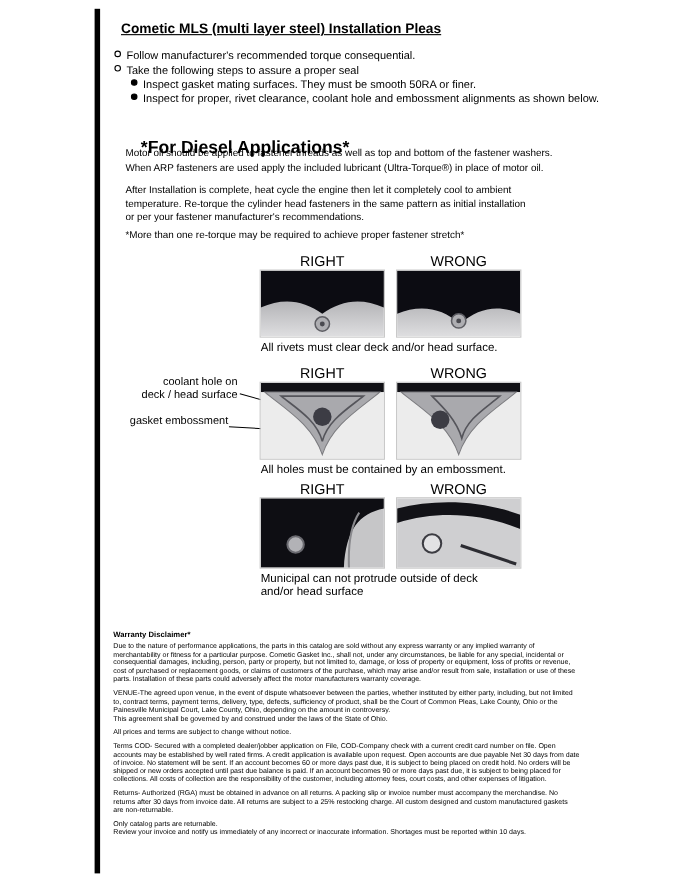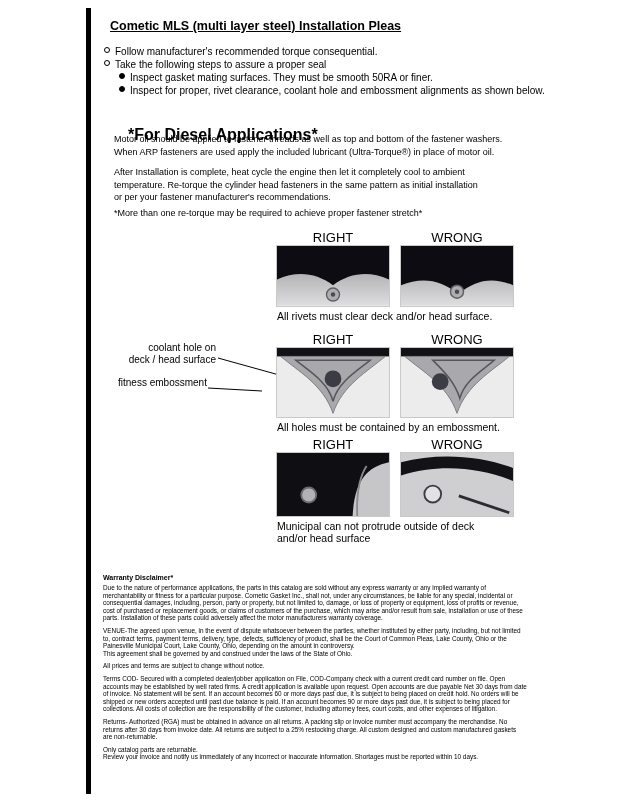--- a/index.html
+++ b/index.html
@@ -16,21 +16,21 @@
   .tip{white-space:nowrap;}
   .tip.sub{margin-left:15px;}
   .marker{display:inline-block;width:4px;height:4px;border:1px solid #000;border-radius:50%;
     margin-right:5px;vertical-align:2px;}
   .marker.filled{background:#000;}
   .diesel-head{position:absolute;left:128px;top:116px;font-size:16px;font-weight:bold;margin-top:10px;}
   .para{position:absolute;left:114px;width:480px;font-size:9px;line-height:12.5px;white-space:pre-line;}
   .p1{top:133px;}
   .p2{top:166px;}
   .p3{top:207px;}
-  .diag{position:absolute;left:237px;width:236px;margin-left:40px;}
+  .diag{position:absolute;left:237px;width:236px;}
   .diag-labels{display:flex;gap:12px;height:16px;}
   .dl{width:120px;text-align:center;font-size:13px;}
   .panels{display:flex;gap:12px;}
   .panels svg{width:120px;display:block;background:#fff;outline:1px solid #c9c9c9;}
   .caption{font-size:10.5px;margin-top:4px;line-height:12px;white-space:pre-line;}
   .d1{top:230px;}
   .d2{top:332px;}
   .d3{top:437px;}
   .ann{position:absolute;font-size:10px;line-height:11.5px;white-space:pre-line;}
   .ann1{left:118px;top:342px;width:98px;text-align:right;}
@@ -92,21 +92,21 @@
       <path d="M0,0 H120 V42 C98,33 80,36 61,52 C44,36 22,33 0,42 Z" fill="#0c0c12"></path>
       <circle cx="60" cy="49" r="7" fill="#aeaeb2" stroke="#5e5e64" stroke-width="1.5"></circle>
       <circle cx="60" cy="49" r="2.4" fill="#4a4a50"></circle>
     </svg>
   </div>
   <div class="caption">All rivets must clear deck and/or head surface.</div>
 </div>
 
 <div class="ann ann1">coolant hole on
 deck / head surface</div>
-<div class="ann ann2">fitness embossment</div>
+<div class="ann ann2">gasket embossment</div>
 <svg class="ann-lines" viewBox="0 0 98 48">
   <line x1="10" y1="8" x2="82" y2="28" stroke="#000" stroke-width="1"></line>
   <line x1="0" y1="38" x2="54" y2="41" stroke="#000" stroke-width="1"></line>
 </svg>
 
 <div class="diag d2">
   <div class="diag-labels">
     <span class="dl">RIGHT</span>
     <span class="dl">WRONG</span>
   </div>

